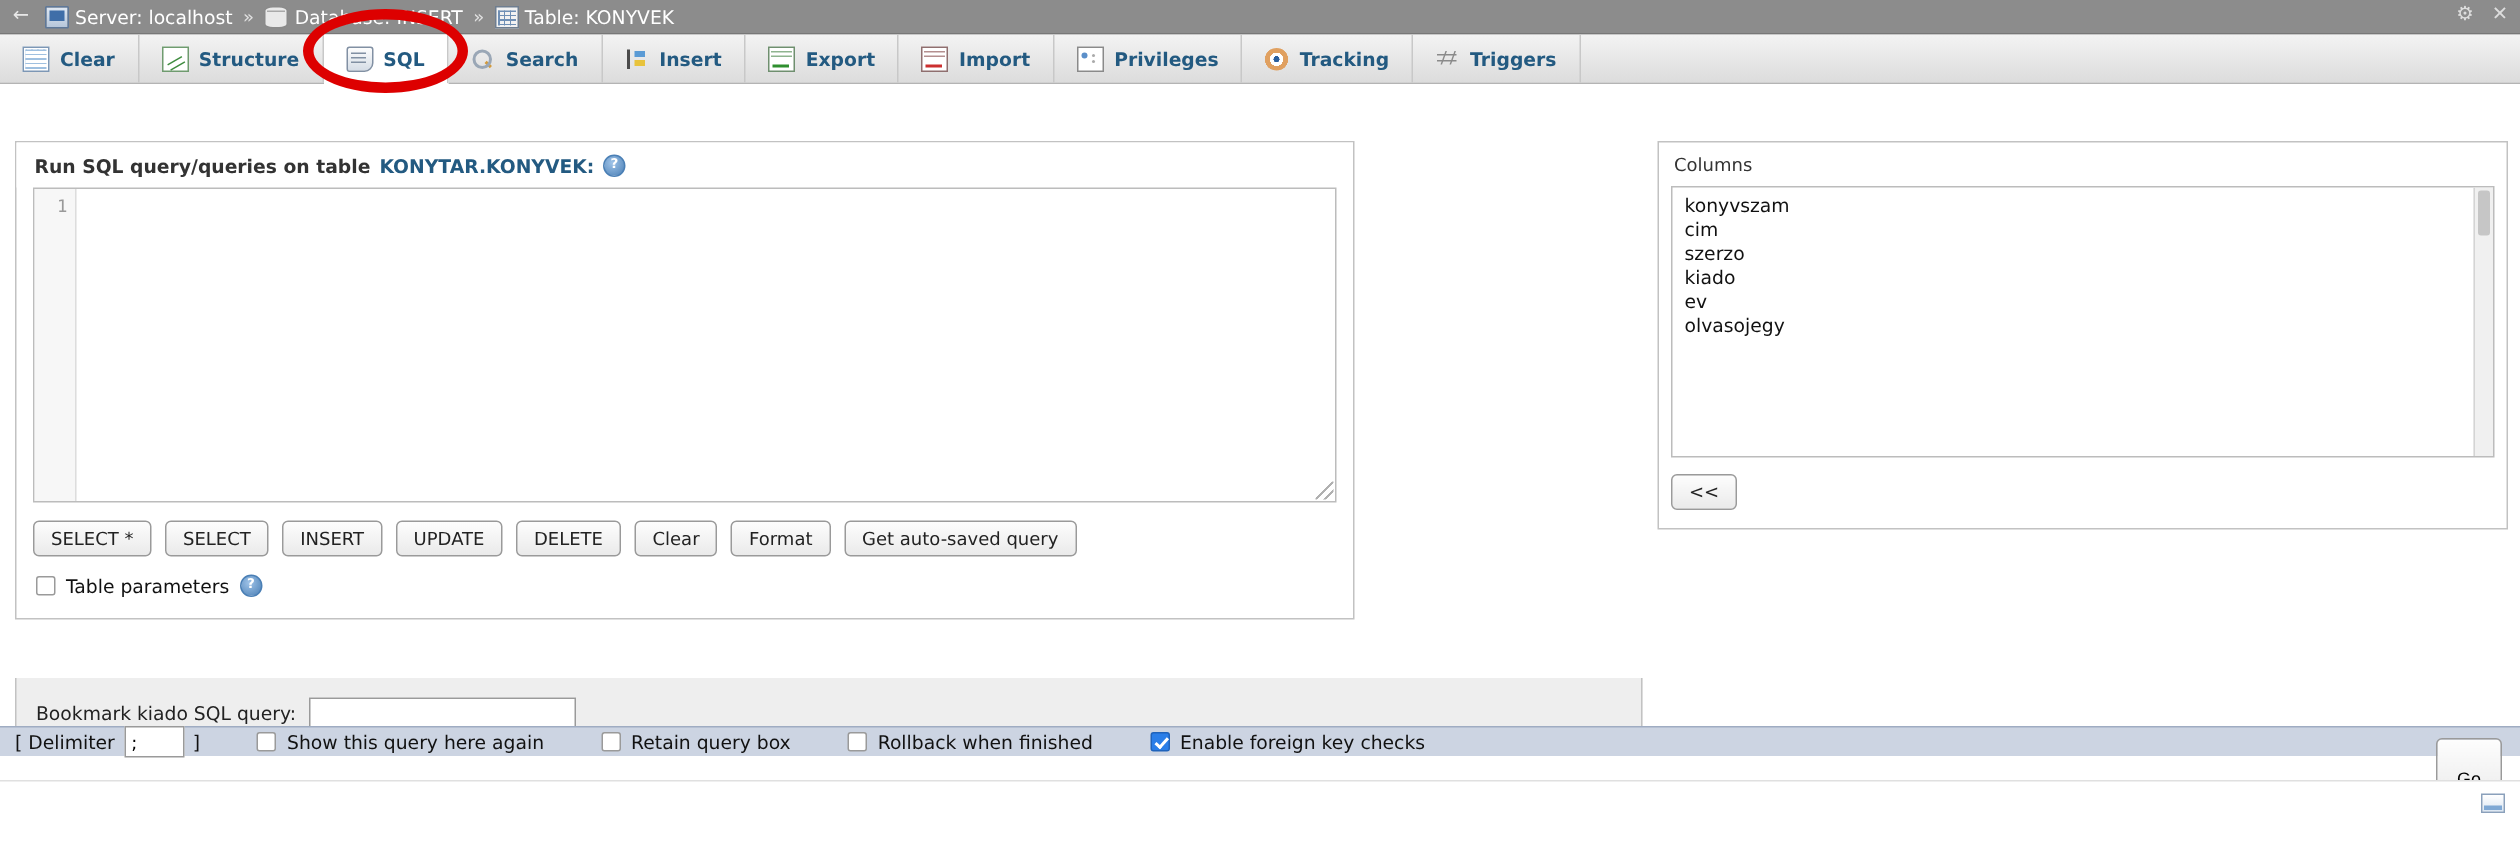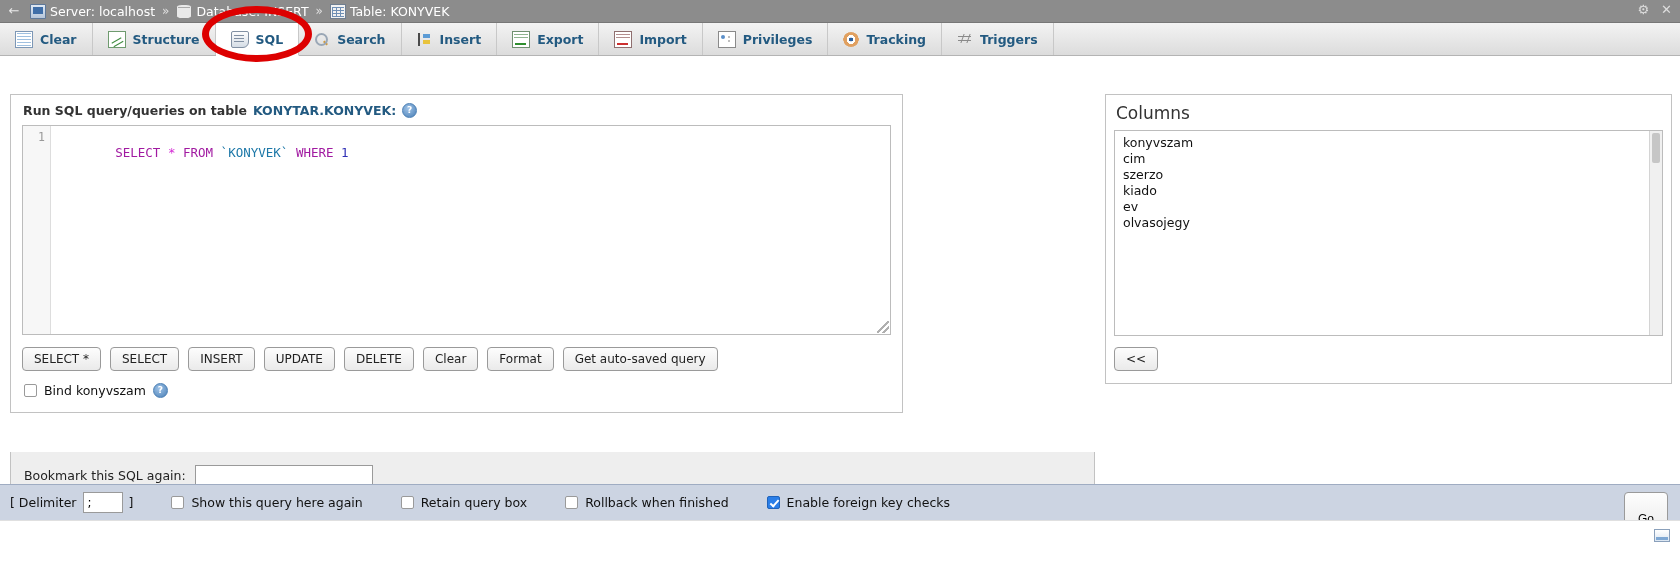--- a/index.html
+++ b/index.html
@@ -451,28 +451,28 @@
     left: 1105px;
     top: 38px;
     right: 8px;
     background: #fff;
     border: 1px solid #c2c2c2;
     box-sizing: border-box;
     padding: 0 0 12px 0;
   }
   .columns-title {
     padding: 8px 10px 7px 10px;
-    font-size: 17px;
+    font-size: 12px;
     color: #333;
   }
   .columns-list {
     margin: 0 8px;
     border: 1px solid #bcbcbc;
     background: #fff;
-    height: 206px;
+    height: 181px;
     overflow: hidden;
     position: relative;
     box-sizing: border-box;
     padding: 4px 0 0 6px;
   }
   .columns-list .col-item {
     font-size: 12.5px;
     line-height: 16px;
     color: #111;
     padding-left: 2px;
@@ -496,21 +496,21 @@
   .cols-btn-row {
     padding: 11px 0 0 8px;
   }
 
   
   .bottom-bar {
     position: absolute;
     left: 0;
     top: 484px;
     width: 1680px;
-    height: 36px;
+    height: 20px;
     background: #ccd4e2;
     border-top: 1px solid #9facc2;
     display: flex;
     align-items: center;
     padding: 0 10px;
     box-sizing: border-box;
     gap: 14px;
     font-size: 12.5px;
     color: #111;
   }
@@ -653,47 +653,44 @@
   <div class="sql-panel">
     <div class="sql-panel-header">
       <span>Run SQL query/queries on table</span>
       <span class="tblname">KONYTAR.KONYVEK:</span>
       <span class="help-icon">?</span>
     </div>
 
     <div class="editor">
       <div class="gutter">
         <div class="ln">1</div>
-      </div>
-      <div class="code-area">
-        <span class="kw">SELECT</span><span> </span><span class="star">*</span><span> </span><span class="kw">FROM</span><span> </span><span class="tbl">`KONYVEK`</span><span> </span><span class="kw">WHERE</span><span> </span><span class="num">1</span>
       </div>
       <div class="resize-grip"></div>
     </div>
 
     <div class="btn-row">
       <button class="btn">SELECT *</button>
       <button class="btn">SELECT</button>
       <button class="btn">INSERT</button>
       <button class="btn">UPDATE</button>
       <button class="btn">DELETE</button>
       <button class="btn">Clear</button>
       <button class="btn">Format</button>
       <button class="btn">Get auto-saved query</button>
     </div>
 
     <div class="bind-row">
       <span class="cb"></span>
-      <span>Bind konyvszam</span>
+      <span>Table parameters</span>
       <span class="help-icon">?</span>
     </div>
   </div>
 
   <div class="bookmark-panel">
-    <span>Bookmark this SQL again:</span>
+    <span>Bookmark kiado SQL query:</span>
     <input class="text-input" type="text" value="" style="">
   </div>
 
   <div class="columns-panel">
     <div class="columns-title">Columns</div>
     <div class="columns-list">
       <div class="col-item">konyvszam</div>
       <div class="col-item">cim</div>
       <div class="col-item">szerzo</div>
       <div class="col-item">kiado</div>

